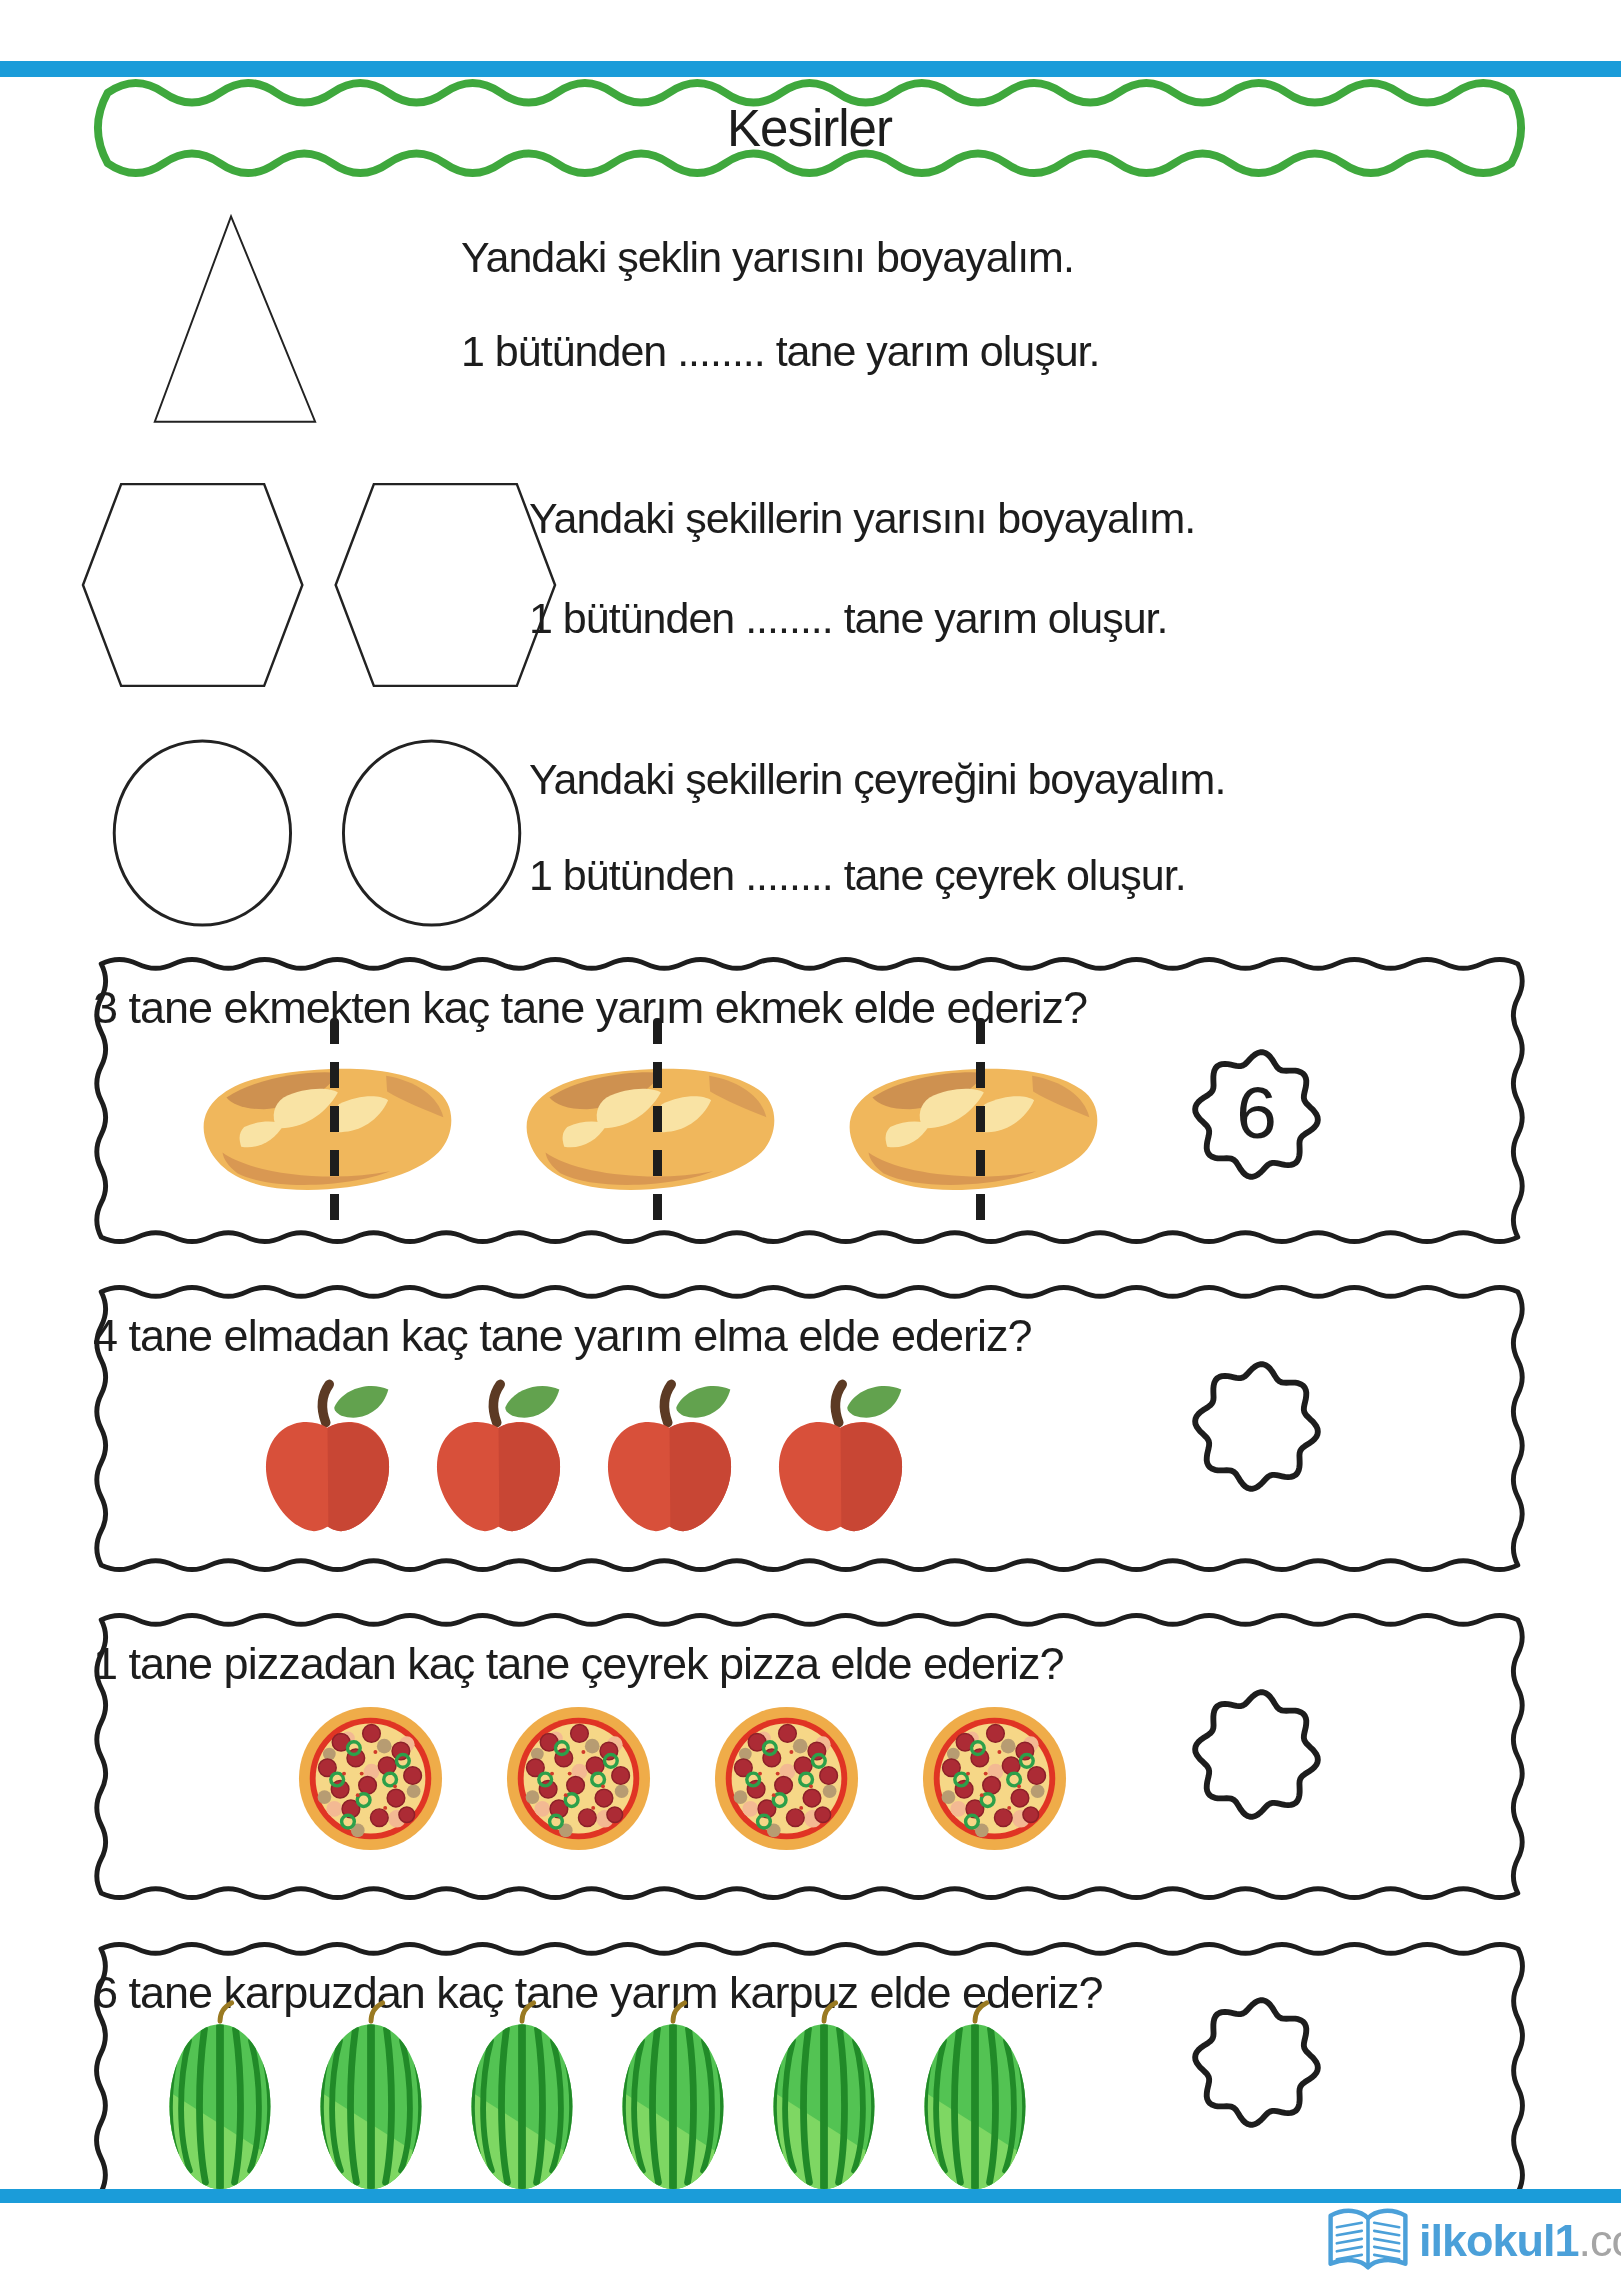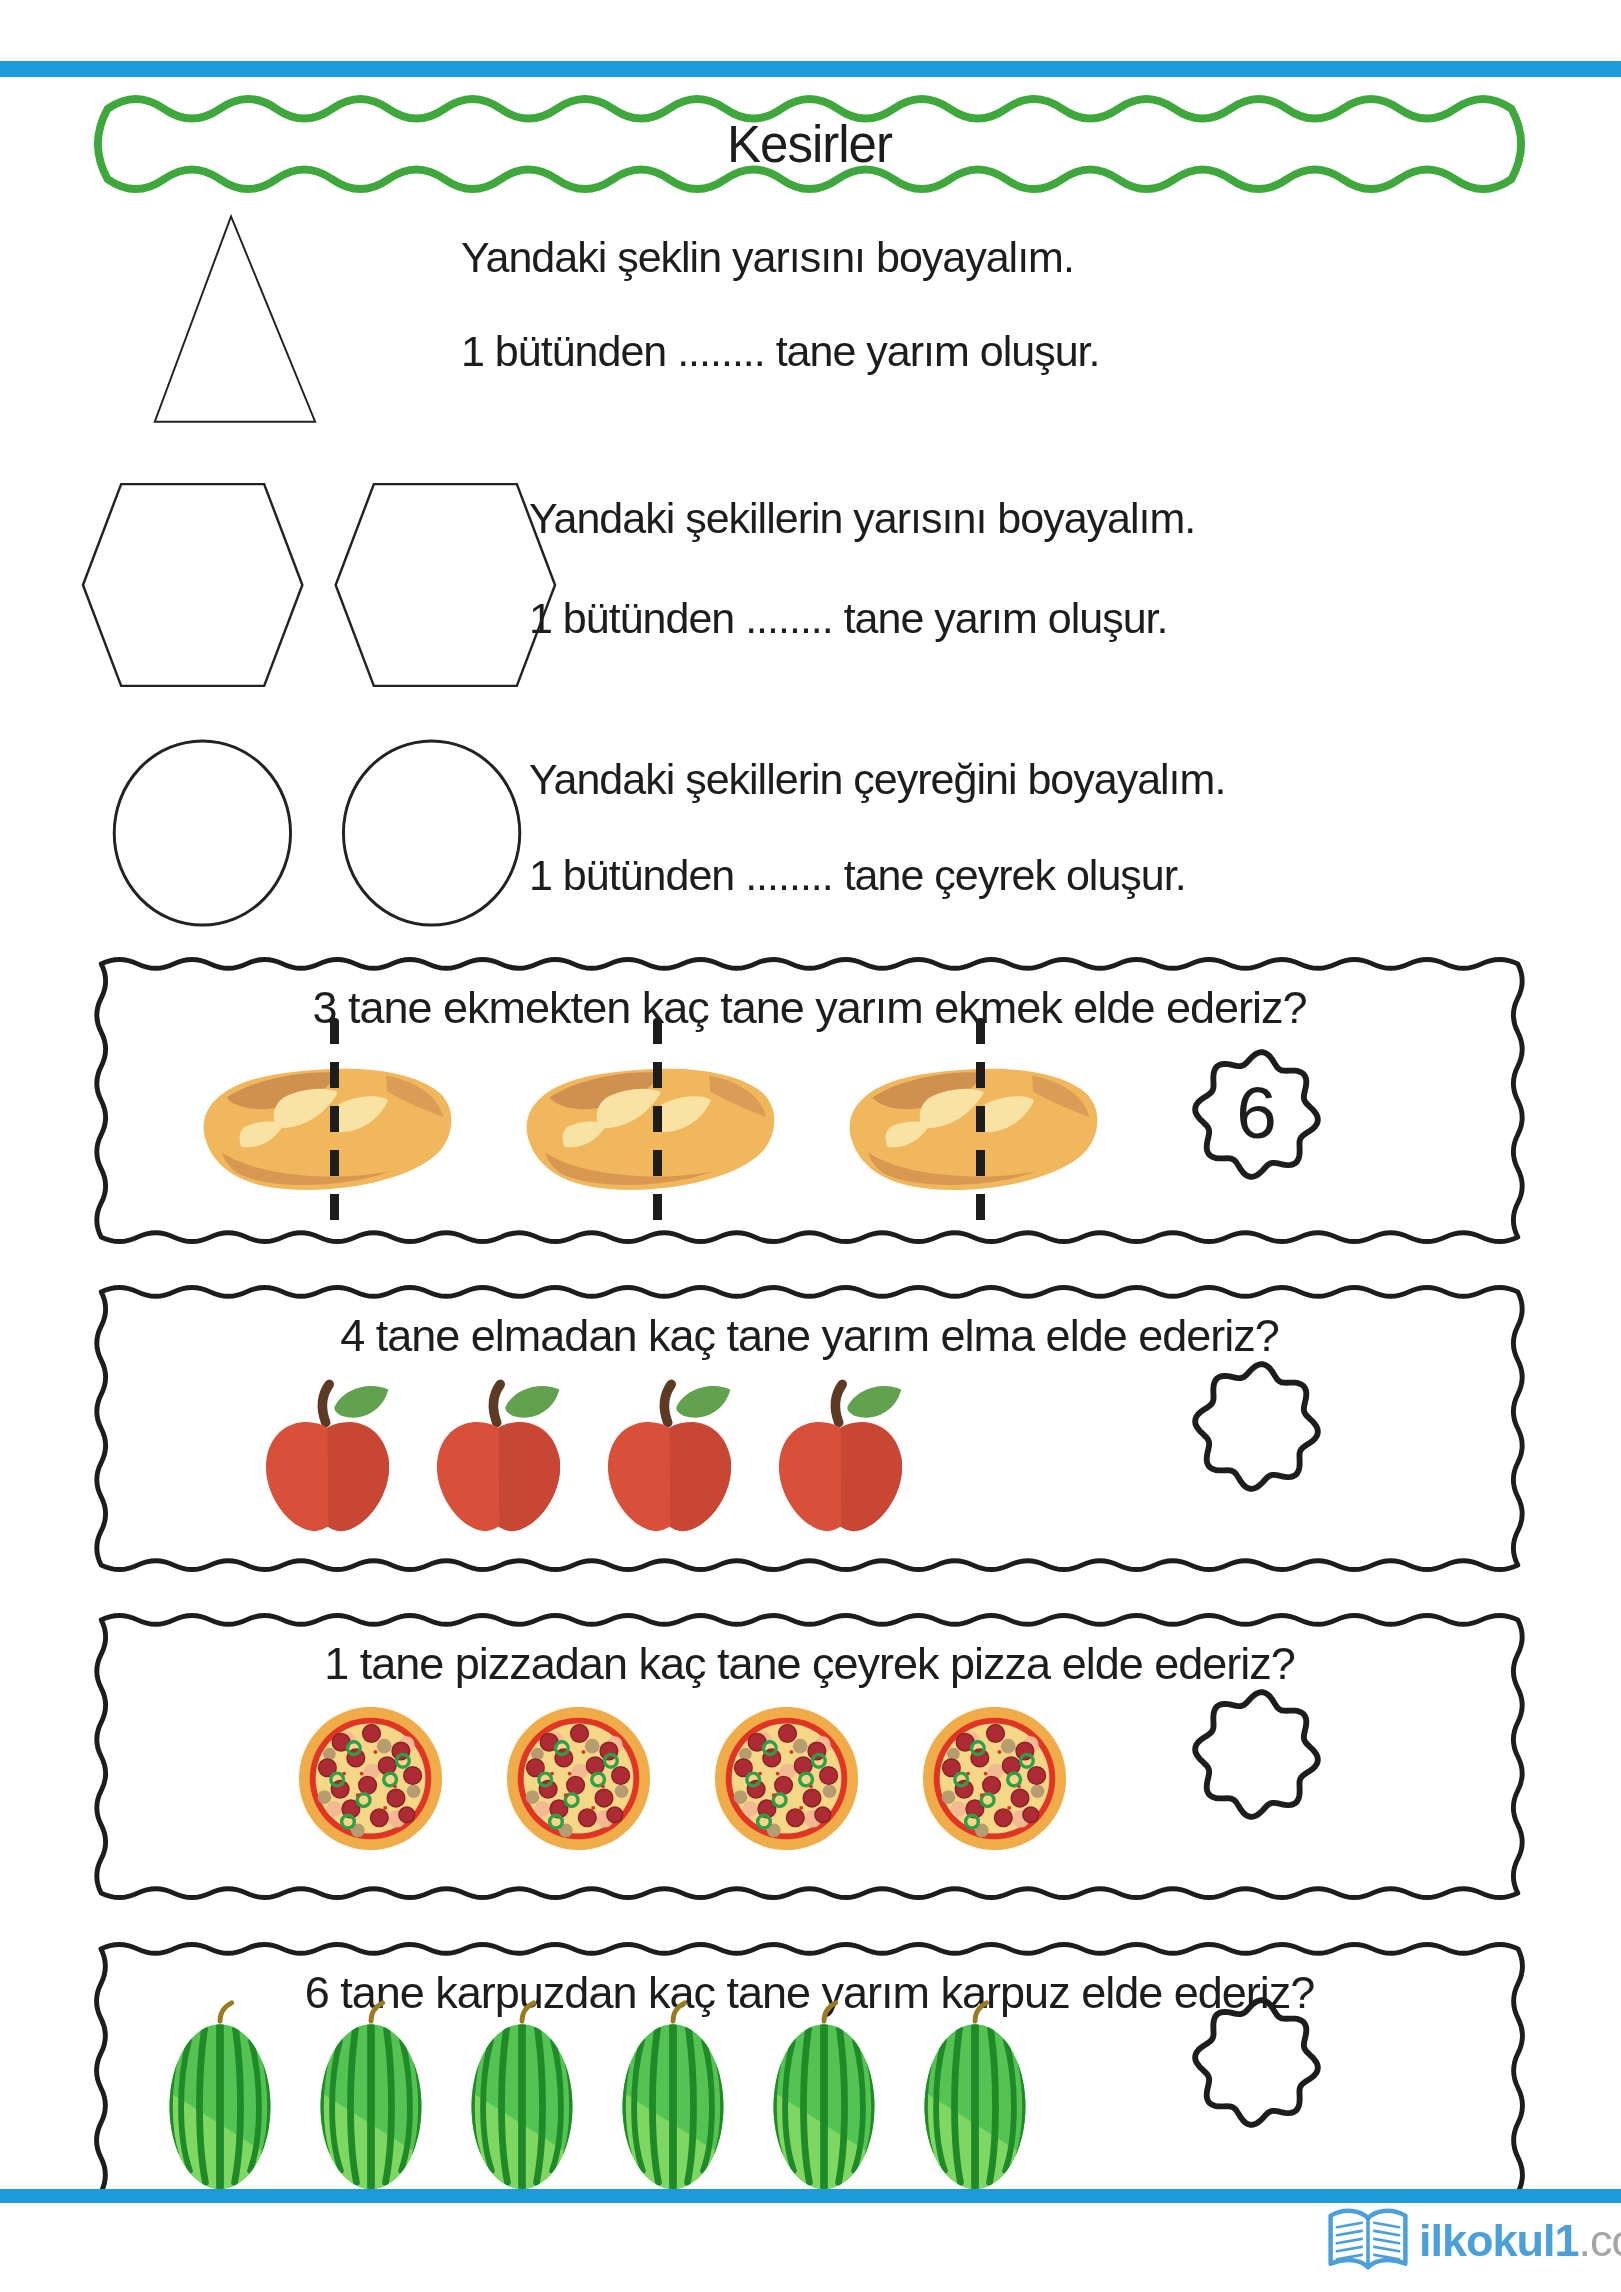--- a/index.html
+++ b/index.html
@@ -4,29 +4,29 @@
 <style>
   html,body{margin:0;padding:0;background:#fff}
   .page{position:relative;width:1621px;height:2293px;background:#fff;overflow:hidden;
         font-family:"Liberation Sans",sans-serif;color:var(--text_black,#1d1d1d)}
   .bar{position:absolute;left:0;width:1621px;background:var(--accent_blue,#1b9cd9)}
   .bar.top{top:61px;height:15.7px}
   .bar.bottom{top:2189px;height:13.7px;z-index:6}
 
   .wave-svg{position:absolute;inset:0;width:100%;height:100%;overflow:visible}
 
-  .title-box{position:absolute;left:93px;top:94px;width:1433px;height:100px}
+  .title-box{position:absolute;left:93px;top:78px;width:1433px;height:100px}
   .title-text{position:absolute;inset:0;display:flex;align-items:center;justify-content:center;
               font-size:51px;letter-spacing:-1px}
 
   .shape-svg{position:absolute}
   .ws-line{position:absolute;text-align:left;font-size:43px;letter-spacing:-1px;white-space:nowrap}
 
   .qbox{position:absolute;left:93px;width:1433px;height:289px}
-  .qbox .question{position:absolute;top:25.5px;left:0;right:0;text-align:center;
+  .qbox .question{position:absolute;top:25.5px;left:0;right:0;
                   font-size:45px;letter-spacing:-1px;white-space:nowrap}
   .items{position:absolute;display:flex;align-items:flex-end}
   .item{position:relative;flex:0 0 auto}
   .item-svg{position:absolute;inset:0;width:100%;height:100%}
   .items-bread .item{width:276px;height:188px;margin-right:47px}
   .items-apple .item{width:139px;height:169px;margin-right:32px}
   .items-pizza .item{width:147px;height:147px;margin-right:61px}
   .items-watermelon .item{width:120px;height:194px;margin-right:31px}
   .cut-line{position:absolute;top:-13.7px;bottom:-9.8px;left:51%;width:8.8px;border-radius:3.9px;
             background:repeating-linear-gradient(to bottom,var(--text_black,#1d1d1d) 0 26.5px,transparent 26.5px 44px)}

